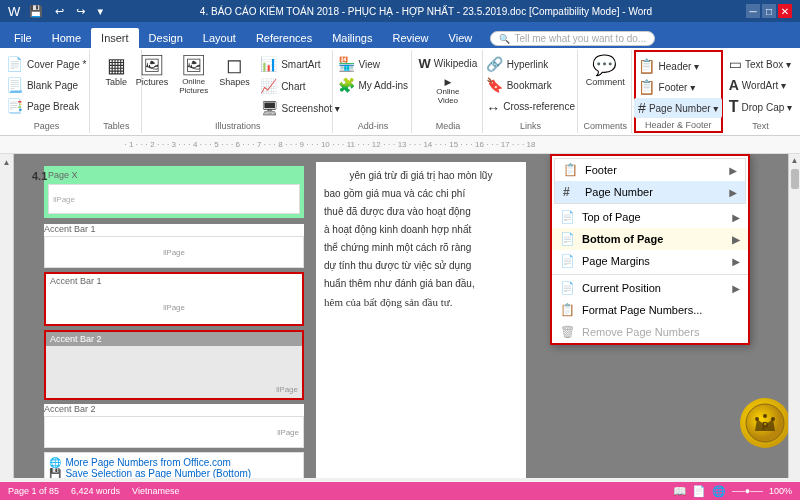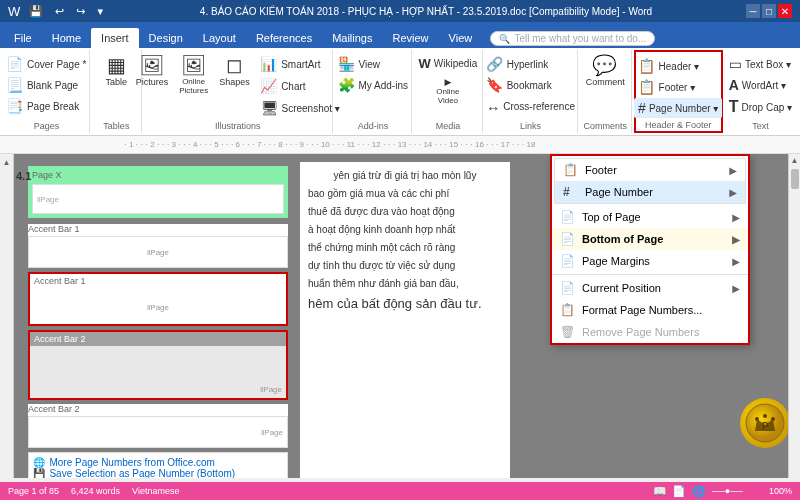--- a/index.html
+++ b/index.html
@@ -414,21 +414,21 @@
 </div>
 
 <div class="main-area" style="position:relative;">
 
   <div class="doc-area" style="flex:1; position:relative;">
 
     <div style="position:absolute; left:0; top:0; bottom:0; width:14px; background:#f0f0f0; border-right:1px solid #ccc; display:flex; flex-direction:column; align-items:center; padding-top:4px;">
       <span style="font-size:8px; color:#666; cursor:pointer;">▲</span>
     </div>
 
-    <div style="display:flex; width:100%; ">
+    <div style="display:flex; width:100%; padding-left:16px;">
 
       <div style="width:300px; padding:4px; overflow:hidden; position:relative;">
 
         <div style="position:absolute; left:16px; top:8px; font-size:11px; font-weight:bold; color:#333;">4.1</div>
 
         <div style="background:#86efac; width:260px; margin-left:24px; margin-bottom:6px; padding:4px;">
           <div style="font-size:9px; color:#666; margin-bottom:4px;">Page X</div>
           <div style="border:1px solid #ddd; height:30px; background:white; display:flex; align-items:center; justify-content:flex-start; padding-left:4px;">
             <span style="font-size:8px; color:#aaa;">‖Page</span>
           </div>
@@ -477,21 +477,21 @@
 
       <div class="right-text-area" style="width:210px;">
         <div id="right-text-content">
             <div style="margin-bottom: 3px; font-size: 10px; color: rgb(51, 51, 51); text-align: center;">yên giá trừ đi giá trị hao mòn lũy</div>
             <div style="margin-bottom: 3px; font-size: 10px; color: rgb(51, 51, 51);">bao gồm giá mua và các chi phí</div>
             <div style="margin-bottom: 3px; font-size: 10px; color: rgb(51, 51, 51);">thuê đã được đưa vào hoạt động</div>
             <div style="margin-bottom: 3px; font-size: 10px; color: rgb(51, 51, 51);">à hoạt động kinh doanh hợp nhất</div>
             <div style="margin-bottom: 3px; font-size: 10px; color: rgb(51, 51, 51);">thể chứng minh một cách rõ ràng</div>
             <div style="margin-bottom: 3px; font-size: 10px; color: rgb(51, 51, 51);">dự tính thu được từ việc sử dụng</div>
             <div style="margin-bottom: 3px; font-size: 10px; color: rgb(51, 51, 51);">huẩn thêm như đánh giá ban đầu,</div>
-            <div style="margin-bottom: 21px; font-size: 13px; color: rgb(51, 51, 51);">hêm của bất động sản đầu tư.</div>
+            <div style="margin-bottom: 21px; font-size: 11px; color: rgb(51, 51, 51); font-family: Liberation Serif, serif;">hêm của bất động sản đầu tư.</div>
           </div>
       </div>
     </div>
 
     <div style="position:absolute; top:0; right:50px; background:white; border:2px solid #cc0000; box-shadow:2px 2px 8px rgba(0,0,0,0.3); z-index:100; min-width:200px;">
 
       <div style="border:1px solid #e0e0e0; margin:2px;">
         <div class="dropdown-item">
           <span class="dropdown-item-icon">📋</span>
           <span>Footer</span>
@@ -567,15 +567,15 @@
 
 <div class="status-bar">
   <span>Page 1 of 85</span>
   <span>6,424 words</span>
   <span>Vietnamese</span>
   <div style="margin-left:auto; display:flex; align-items:center; gap:6px;">
     <span style="cursor:pointer; font-size:11px;">📖</span>
     <span style="cursor:pointer; font-size:11px;">📄</span>
     <span style="cursor:pointer; font-size:11px;">🌐</span>
     <span style="cursor:pointer; font-size:9px;">──●──</span>
-    <span style="font-size:9px;margin-left:20px;">100%</span>
+    <span style="font-size:9px;">100%</span>
   </div>
 </div>
 
 </body></html>

